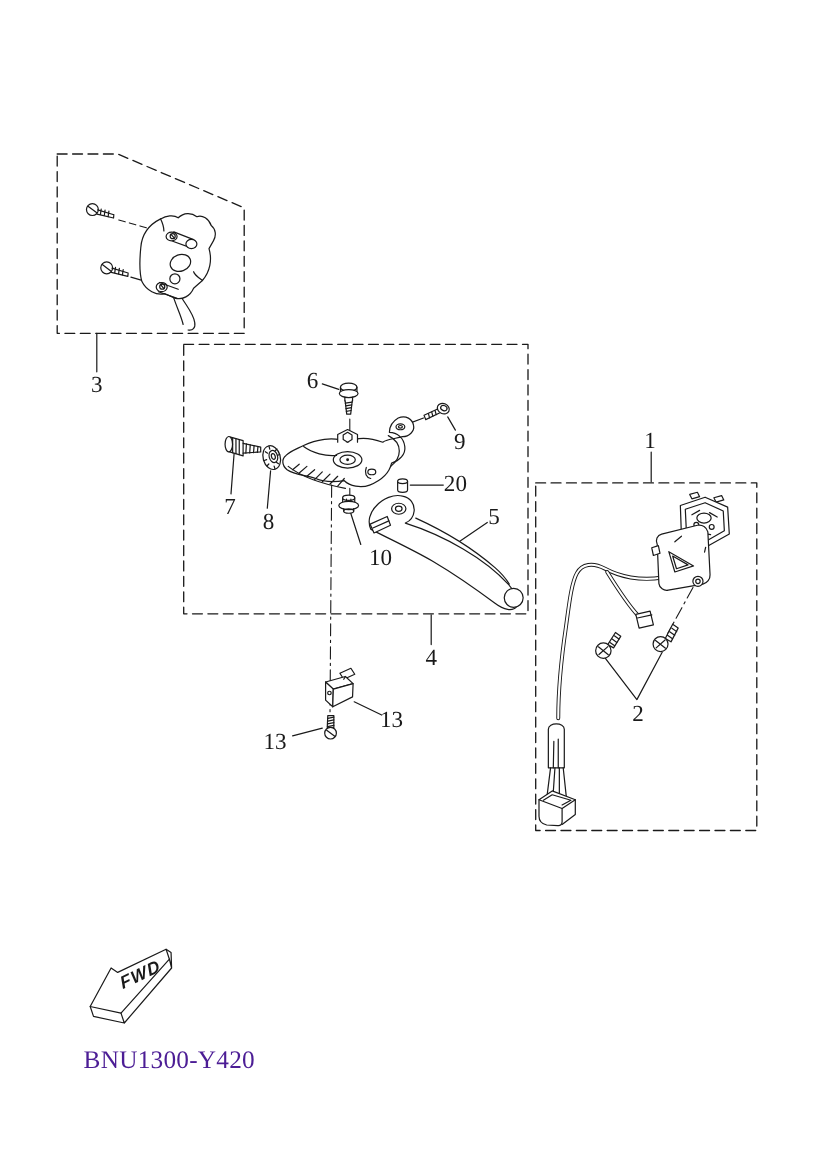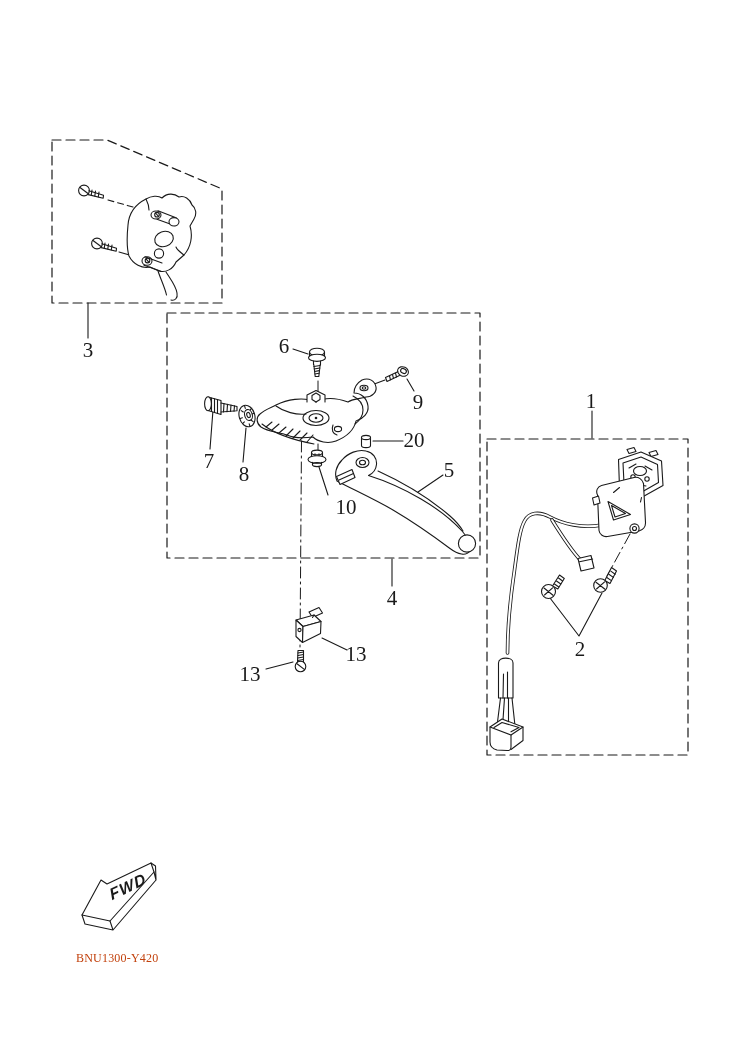--- a/index.html
+++ b/index.html
@@ -15,21 +15,21 @@
   .dash2{ stroke-dasharray:6 4; }
   .dashdot { stroke-dasharray:11 4 2 4; stroke-width:1; }
   .tube  { stroke:#1a1a1a; stroke-width:3.6; fill:none; }
   .tcore { stroke:#ffffff; stroke-width:1.9; fill:none; }
   .callout {
     position:absolute; transform:translate(-50%,-50%);
     font-size:21px; color:#1a1a1a; line-height:1; white-space:nowrap;
   }
   .code-text {
     position:absolute; left:76px; top:951px;
-    font-size:12px; color:#c2410c; letter-spacing:0.2px;
+    font-size:23px; color:#4c1d95; letter-spacing:0.2px;
   }
   .fwd-text {
     position:absolute; left:97px; top:878px; width:62px; text-align:center;
     font-family:"Liberation Sans", sans-serif; font-weight:bold; font-style:italic;
     font-size:16px; color:#1a1a1a; letter-spacing:1px;
     transform:rotate(-26deg) skewX(-6deg);
   }
 </style>
 </head>
 <body>

